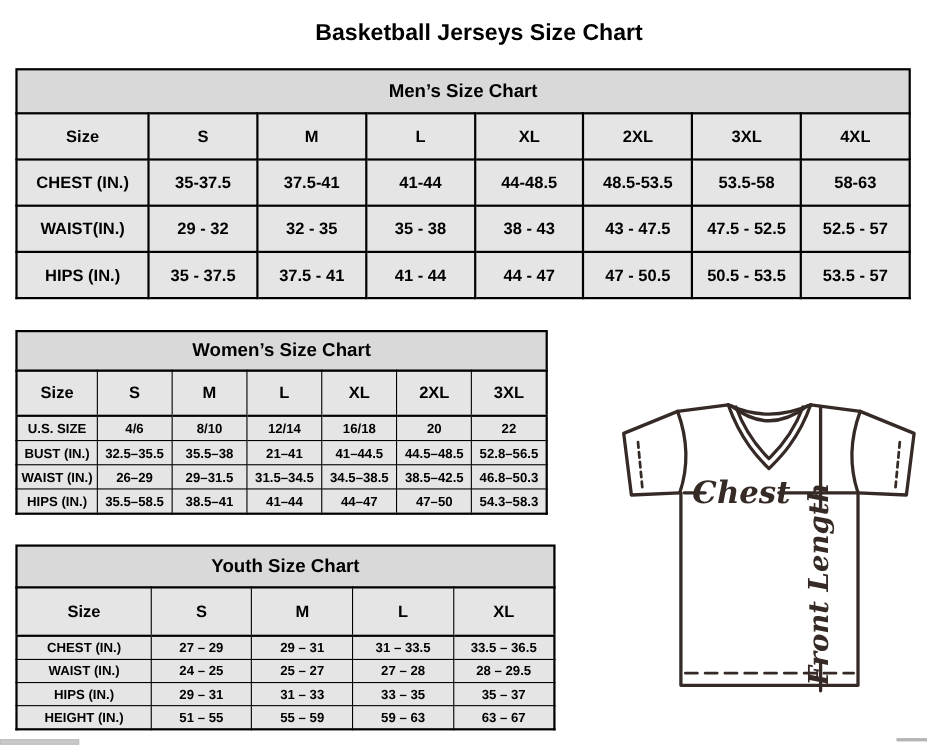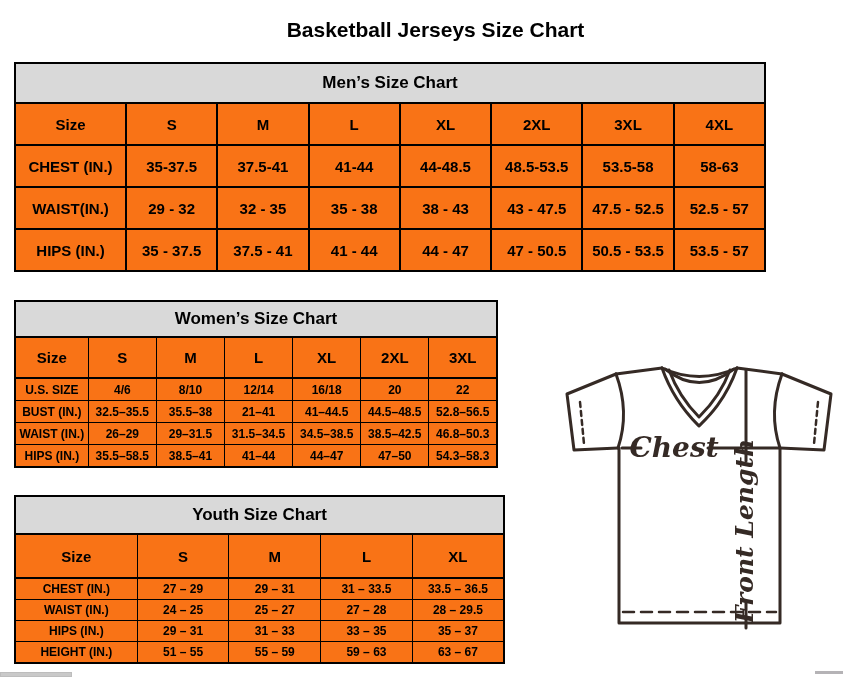--- a/index.html
+++ b/index.html
@@ -13,21 +13,21 @@
     text-align:center;font-size:21px;font-weight:bold;margin:14px;
   }
   .size-table{position:absolute;}
   .banner{
     border:2px solid #000;background:#d9d9d9;
     display:flex;align-items:center;justify-content:center;
     font-weight:bold;font-size:17px;
   }
   table{
     width:100%;border-collapse:collapse;table-layout:fixed;
-    margin-top:-2px;background:#f97316;
+    margin-top:-2px;background:#e5e5e5;
   }
   th,td{
     border:1px solid #000;text-align:center;vertical-align:middle;
     font-weight:bold;padding:0;
   }
   
   .mens .banner{height:38px;}
   .mens th,.mens td{border:2px solid #000;font-size:15px;height:40px;}
   .mens col.label-col{width:14.8%;}
   
@@ -36,21 +36,21 @@
   .womens thead th{font-size:15px;height:39px;border-bottom:2px solid #000;}
   .womens tbody th,.womens tbody td{font-size:12px;height:21px;text-align:center;}
   .womens col.label-col{width:15.2%;}
   
   .youth table{border:2px solid #000;}
   .youth .banner{height:36px;text-align:center;}
   .youth thead th{font-size:15px;height:42px;border-bottom:2px solid #000;}
   .youth tbody th,.youth tbody td{font-size:12px;height:20px;}
   .youth col.label-col{width:25%;}
 
-  .mens{left:14px;top:62px;width:752px;}
+  .mens{left:14px;top:62px;width:814px;}
   .womens{left:14px;top:300px;width:484px;}
   .youth{left:14px;top:495px;width:491px;}
 
   .jersey{position:absolute;left:556px;top:360px;}
   .jersey text{
     font-family:"DejaVu Serif","Liberation Serif",serif;
     font-weight:bold;font-style:italic;fill:#352a25;
   }
   .scroll-thumb-left{
     position:absolute;left:0;bottom:2px;width:72px;height:5px;

